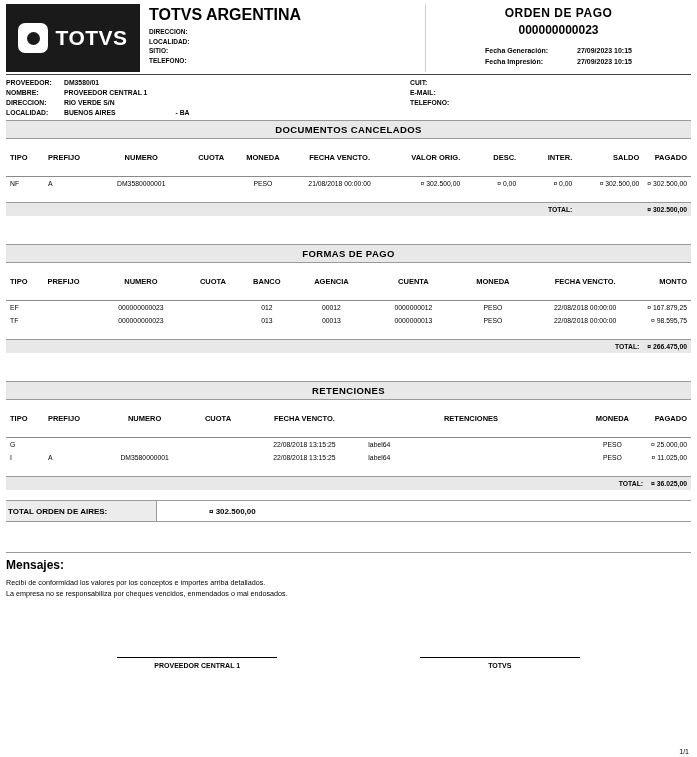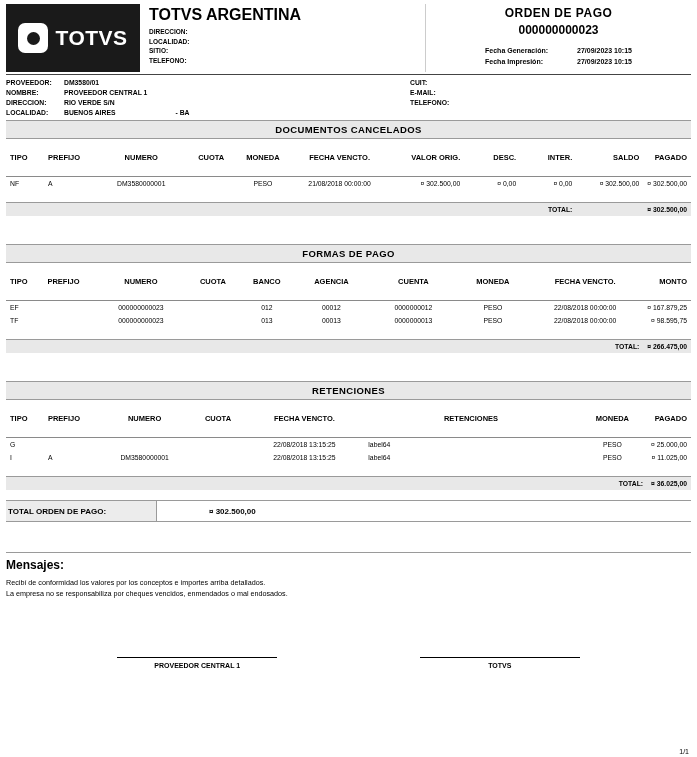--- a/index.html
+++ b/index.html
@@ -473,21 +473,21 @@
           <td colspan="8"></td>
         </tr>
       <tr class="total-row">
         <td colspan="7" class="ta-r">TOTAL:</td>
         <td class="ta-r">¤ 36.025,00</td>
       </tr>
     </tbody>
   </table>
 
   <div class="total-orden">
-    <div class="lbl">TOTAL ORDEN DE PAGO:</div>
+    <div class="lbl">TOTAL ORDEN DE AIRES:</div>
     <div class="val">¤ 302.500,00</div>
   </div>
 
   <div class="messages">
     <div class="mtitle">Mensajes:</div>
     <div class="mline">Recibí de conformidad los valores por los conceptos e importes arriba detallados.</div>
     <div class="mline">La empresa no se responsabiliza por cheques vencidos, enmendados o mal endosados.</div>
   </div>
 
   <div class="signatures">

